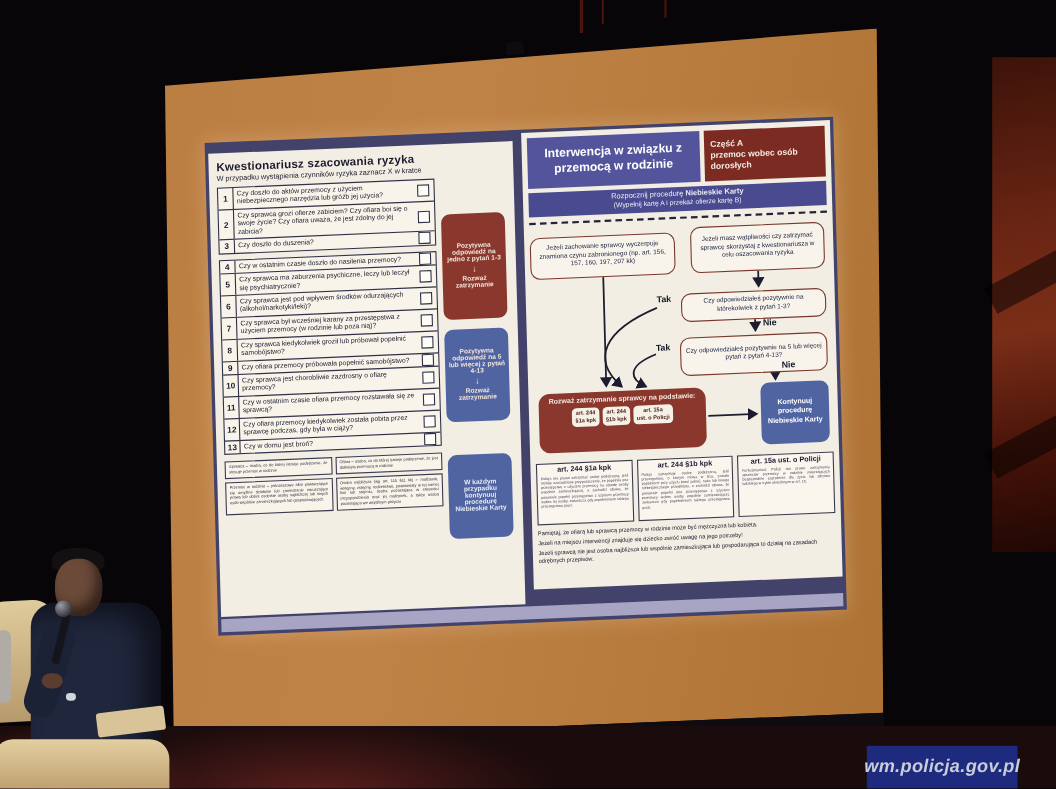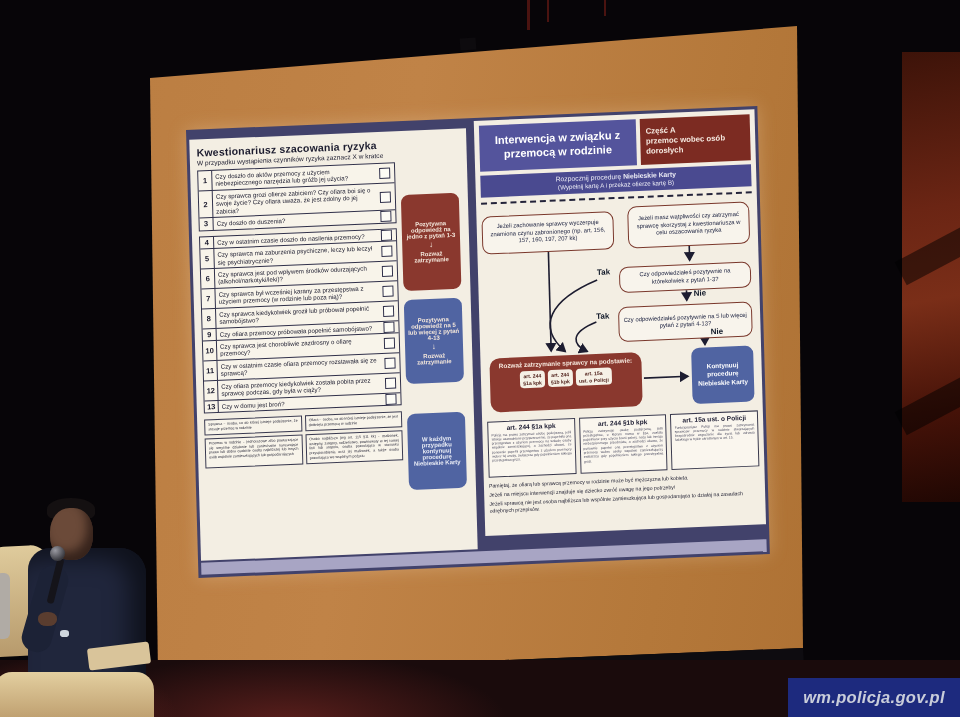--- a/index.html
+++ b/index.html
@@ -98,21 +98,21 @@
     border-radius:22px 26px 0 0;box-shadow:inset -16px 10px 24px rgba(0,0,0,.55);}
   .officer-arm{position:absolute;left:30px;top:565px;width:30px;height:88px;background:#1c2236;border-radius:14px;transform:rotate(16deg);}
   .mic-head{position:absolute;left:50px;top:546px;width:15px;height:15px;border-radius:50%;
     background:radial-gradient(circle at 35% 30%,#9a9aa2,#3a3a40 70%);}
   .mic-body{position:absolute;left:52px;top:558px;width:7px;height:46px;background:#15141a;border-radius:3px;transform:rotate(14deg);}
   .officer-hand{position:absolute;left:38px;top:612px;width:19px;height:14px;background:#5a3d2f;border-radius:45%;}
   .watch{position:absolute;left:60px;top:630px;width:9px;height:7px;background:#cfd6de;border-radius:40%;}
   .lap-paper{position:absolute;left:88px;top:645px;width:62px;height:22px;background:#d9c49a;transform:rotate(-7deg);border-radius:3px;}
 
   
-  .watermark{position:absolute;left:788px;top:678px;width:172px;height:39px;background:#1d2a7e;
+  .watermark{position:absolute;left:788px;top:678px;width:137px;height:39px;background:#1d2a7e;
     display:flex;align-items:center;justify-content:center;}
   .watermark span{font-size:16.5px;font-weight:bold;font-style:italic;color:#c9cdda;letter-spacing:.3px;}
 </style>
 </head>
 <body>
 
 <div class="scene">
 
   <div class="cable" style="left:527px;top:0;width:3px;height:30px;"></div>
   <div class="cable" style="left:547px;top:0;width:2px;height:22px;"></div>

